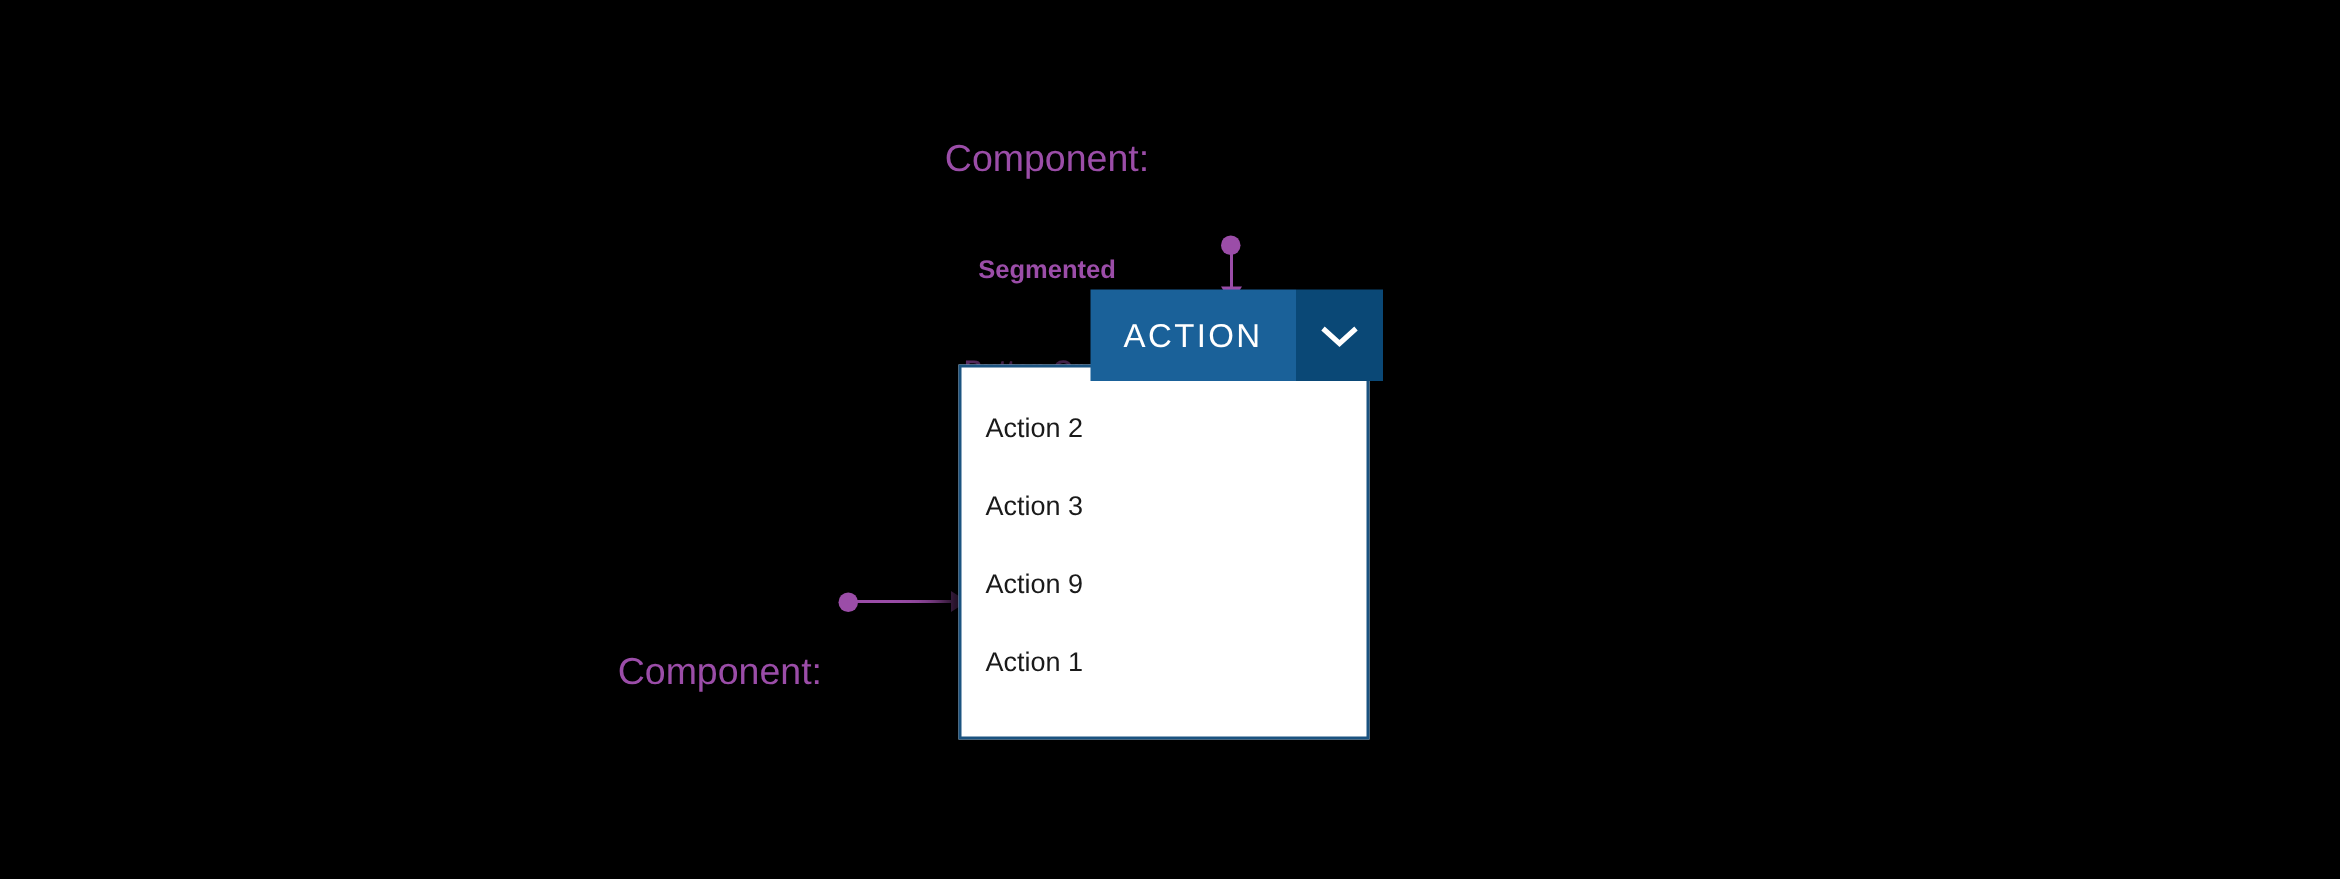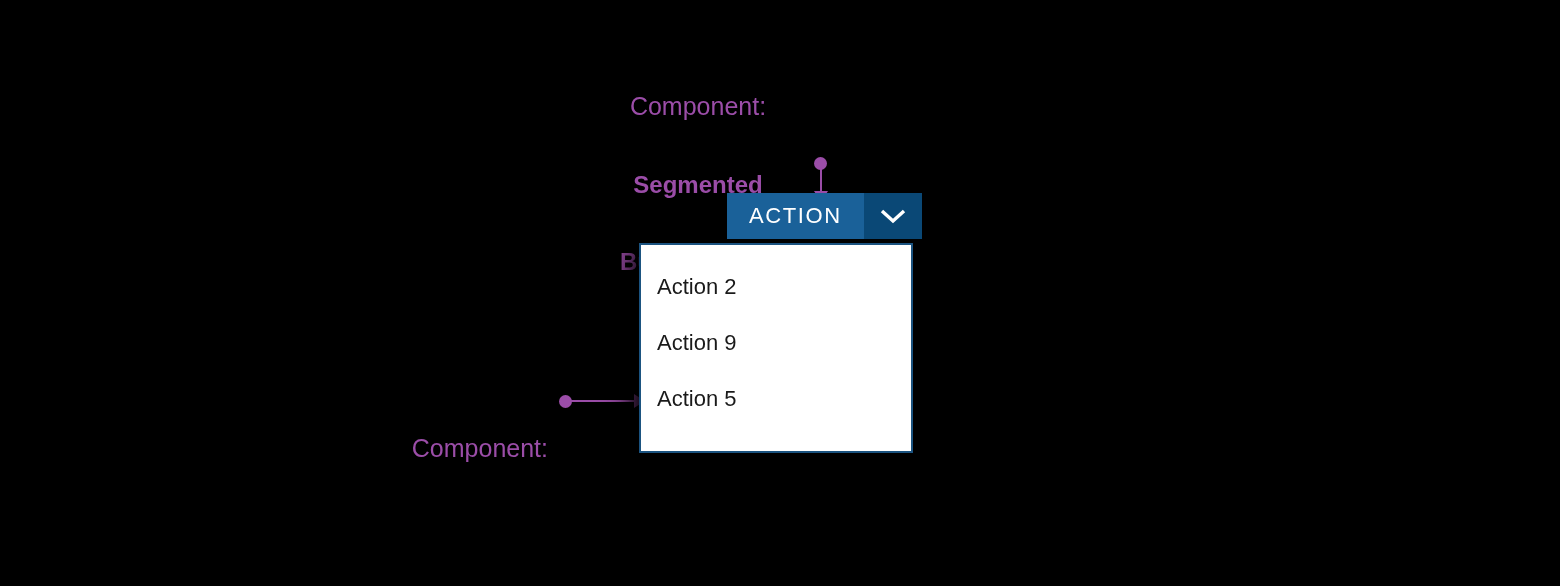--- a/index.html
+++ b/index.html
@@ -24,21 +24,21 @@
 
   
   .annot {
     position: absolute;
     color: #9B4DA8;
     font-family: "Liberation Sans", sans-serif;
     line-height: 1.38;
     white-space: pre;
   }
   .annot-line   { font-weight: 400; font-size: 25px; }
-  .annot-strong { font-weight: 700; font-size: 24px; }
+  .annot-strong { font-weight: 700; font-size: 17px; }
 
   #annot-segmented {
     left: 558px;
     top: 32px;
     width: 280px;
     text-align: center;
   }
   #annot-menu {
     left: 248px;
     top: 374px;
@@ -85,21 +85,21 @@
 
   #conn-menu-dot  { left: 559px; top: 382px; }
   #conn-menu-line { left: 565px; top: 387px; width: 74px; }
   #conn-menu-head { left: 634px; top: 381px; }
 
   
   #segmented-button-group {
     position: absolute;
     left: 727px;
     top: 180px;
-    height: 46px;
+    height: 61px;
     display: flex;
     align-items: stretch;
     z-index: 5;
     border-radius: 15px;
   }
   #action-button {
     background: #1A6199;
     color: #ffffff;
     font-size: 22px;
     letter-spacing: 1.6px;
@@ -132,21 +132,21 @@
     background: #ffffff;
     border: 2px solid #1B5380;
     box-sizing: border-box;
     box-shadow: 0 14px 26px rgba(0,0,0,0.95),
                 0 4px 40px rgba(0,0,0,0.85),
                 0 0 22px rgba(0,0,0,0.7);
     padding: 14px 0 24px 0;
     z-index: 2;
   }
   .menu-item {
-    font-size: 22px;
+    font-size: 18px;
     color: #1A1A1A;
     padding: 17px 18px 17px 16px;
     font-family: "Liberation Sans", sans-serif;
     cursor: pointer;
     line-height: 1;
     white-space: nowrap;
   }
 </style>
 </head>
 <body>
@@ -175,17 +175,18 @@
       <span>
         <svg width="28" height="18" viewBox="0 0 28 18" aria-hidden="true">
           <path d="M3 4 L14 14 L25 4" fill="none" stroke="#ffffff" stroke-width="3.4" stroke-linecap="butt" stroke-linejoin="miter"></path>
         </svg>
       </span>
     </button>
   </div>
 
   <div id="action-menu">
     <div class="menu-item">Action 2</div>
+    <div class="menu-item">Action 3</div>
     <div class="menu-item">Action 9</div>
-    <div class="menu-item">Action 5</div>
+    <div class="menu-item">Action 1</div>
   </div>
 
 </div>
 
 </body></html>

